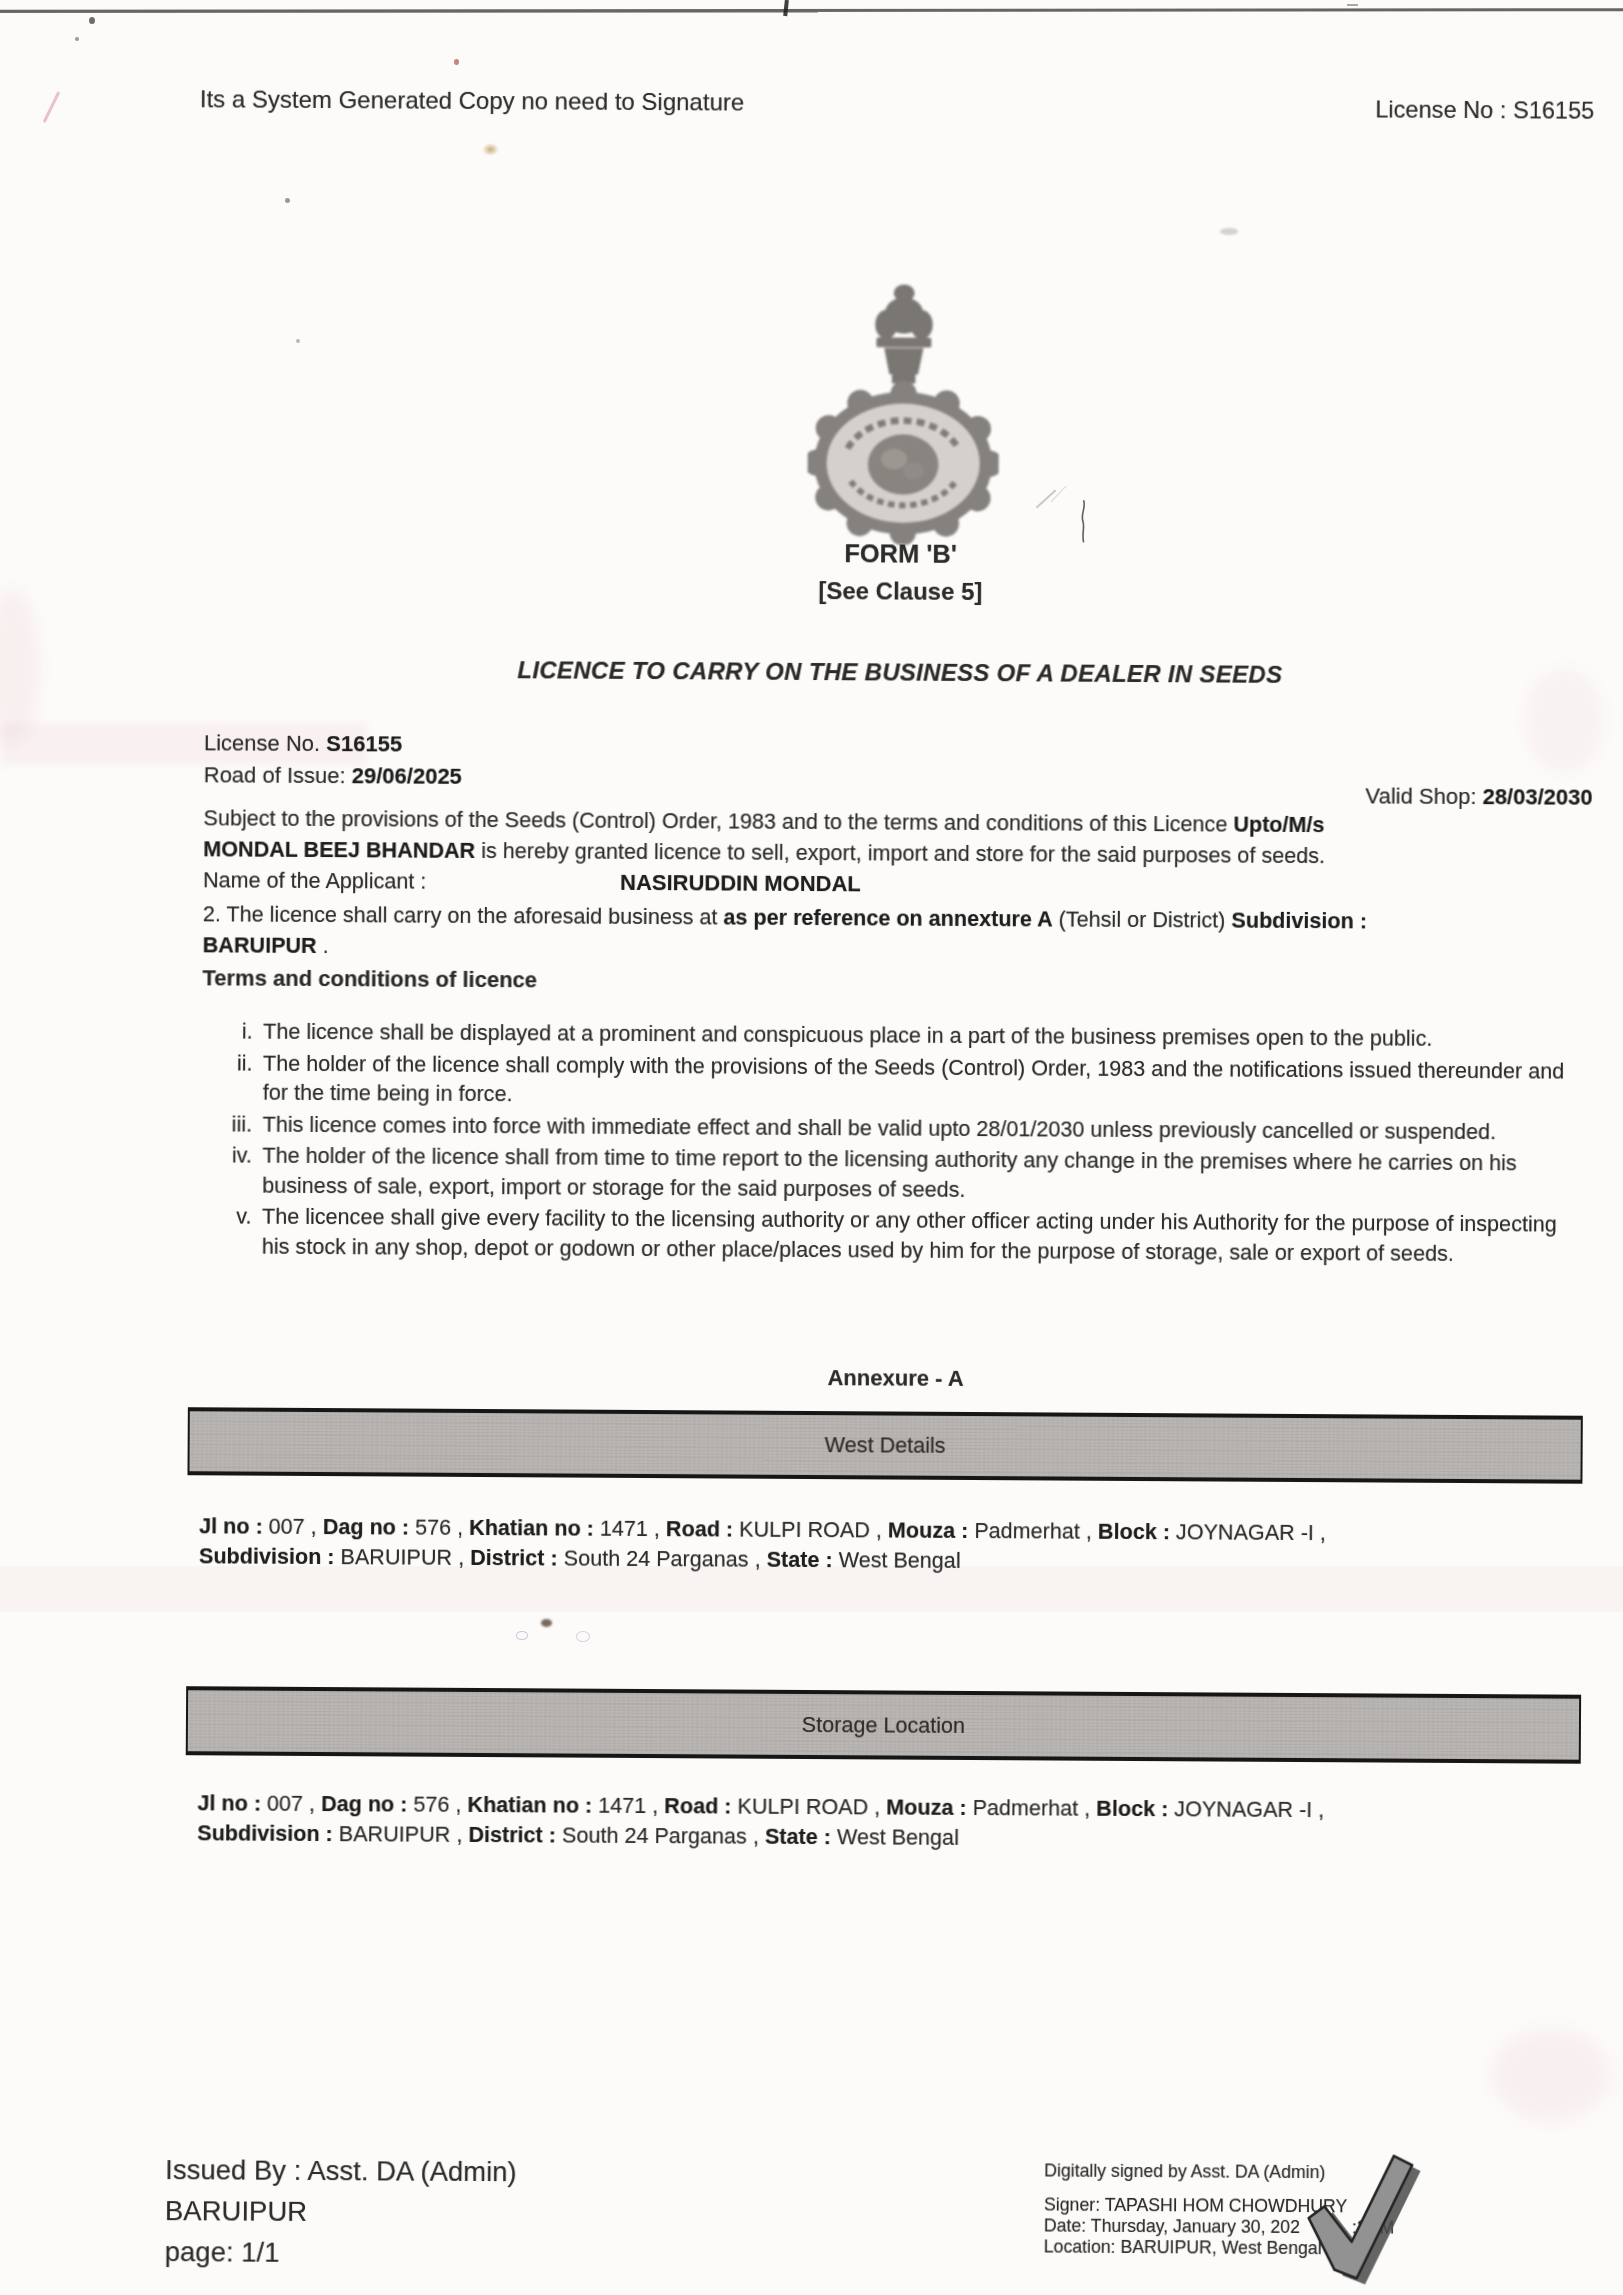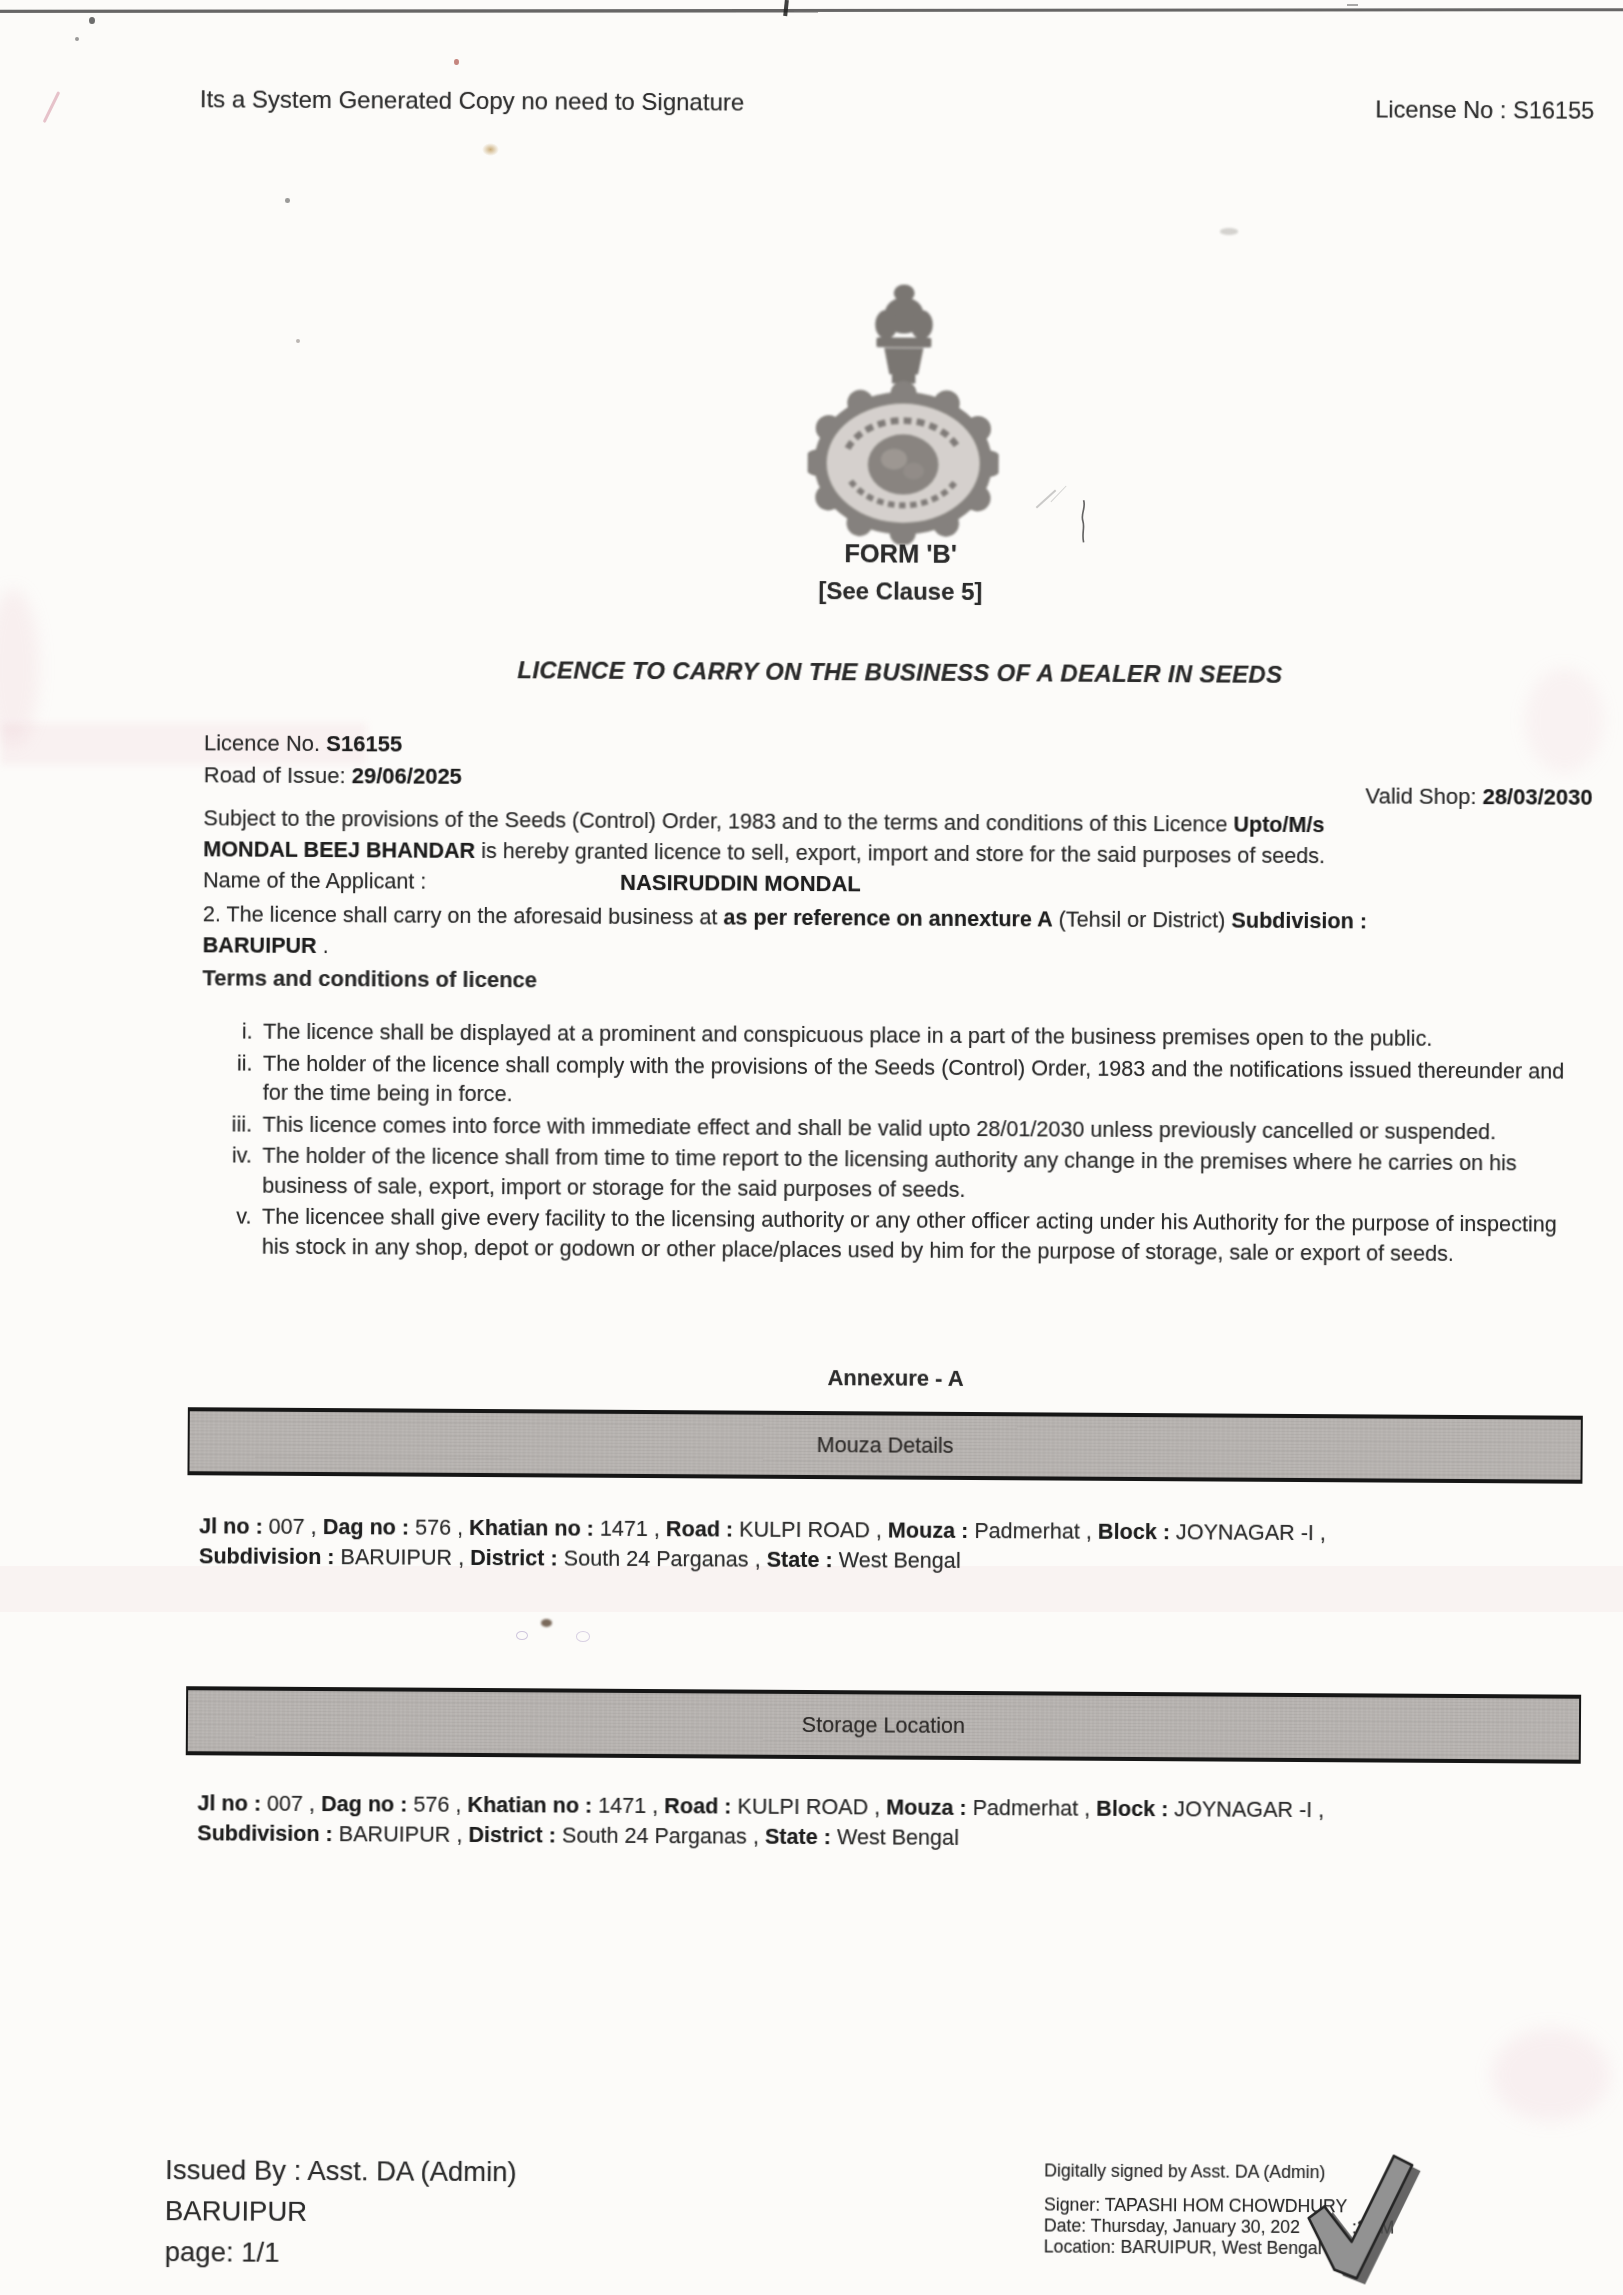--- a/index.html
+++ b/index.html
@@ -164,21 +164,21 @@
       <ellipse cx="146" cy="290" rx="54" ry="46" fill="#76716d" opacity=".9"></ellipse>
       <ellipse cx="132" cy="282" rx="20" ry="16" fill="#9b958f" opacity=".8"></ellipse>
       <ellipse cx="162" cy="300" rx="16" ry="13" fill="#8d8781" opacity=".7"></ellipse>
     </svg>
 
     <div class="abs form-b">FORM 'B'</div>
     <div class="abs see-clause">[See Clause 5]</div>
     <div class="abs doc-title">LICENCE TO CARRY ON THE BUSINESS OF A DEALER IN SEEDS</div>
 
     <div class="abs lic-no">
-      <span>Licence No.</span>
+      <span>License No.</span>
       <b>S16155</b>
     </div>
     <div class="abs doi">
       <span>Road of Issue:</span>
       <b>29/06/2025</b>
     </div>
     <div class="abs valid">
       <span>Valid Shop:</span>
       <b>28/03/2030</b>
     </div>
@@ -224,21 +224,21 @@
         </div>
         <div class="term">
           <span class="tnum">v.</span>
           <span class="ttext">The licencee shall give every facility to the licensing authority or any other officer acting under his Authority for the purpose of inspecting his stock in any shop, depot or godown or other place/places used by him for the purpose of storage, sale or export of seeds.</span>
         </div>
       </div>
 
     <div class="abs annexure">Annexure - A</div>
 
     <div class="abs bar bar-shop">
-      <span>Mouza Details</span>
+      <span>West Details</span>
     </div>
     <div class="abs fields fields-shop"><b>Jl no :</b> 007 , <b>Dag no :</b> 576 , <b>Khatian no :</b> 1471 , <b>Road :</b> KULPI ROAD , <b>Mouza :</b> Padmerhat , <b>Block :</b> JOYNAGAR -I , <br><b>Subdivision :</b> BARUIPUR , <b>District :</b> South 24 Parganas , <b>State :</b> West Bengal</div>
 
     <div class="abs bar bar-storage">
       <span>Storage Location</span>
     </div>
     <div class="abs fields fields-storage"><b>Jl no :</b> 007 , <b>Dag no :</b> 576 , <b>Khatian no :</b> 1471 , <b>Road :</b> KULPI ROAD , <b>Mouza :</b> Padmerhat , <b>Block :</b> JOYNAGAR -I , <br><b>Subdivision :</b> BARUIPUR , <b>District :</b> South 24 Parganas , <b>State :</b> West Bengal</div>
 
     <div class="abs issued">
       <div>Issued By : Asst. DA (Admin)</div>

